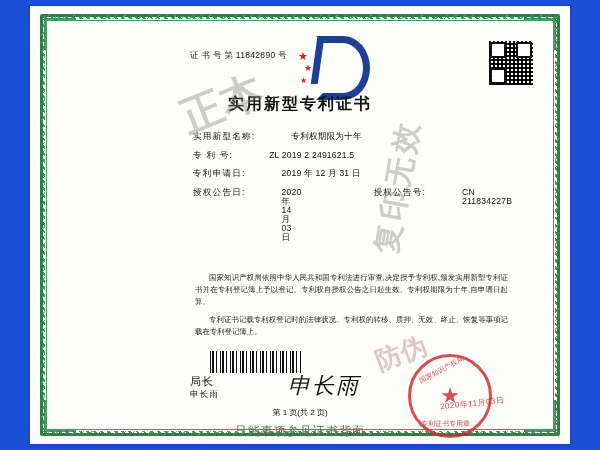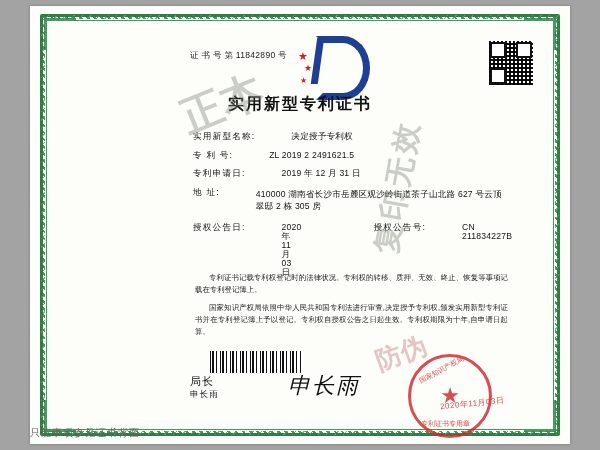--- a/index.html
+++ b/index.html
@@ -4,21 +4,21 @@
 <style>
   html,body{margin:0;padding:0;}
   body{
     width:600px;height:450px;overflow:hidden;
     background:#b9bcb6;
     font-family:"Liberation Sans", sans-serif;
   }
   .page{
     position:relative;
     width:600px;height:450px;
-    background:#a3a3a3;
+    background:#1d4ed8;
   }
   
   .sheet{
     position:absolute;
     left:30px;top:6px;width:540px;height:438px;
     background:#fdfdfa;
     box-shadow:0 0 3px rgba(0,0,0,.25);
     overflow:hidden;
   }
   
@@ -158,22 +158,22 @@
     position:absolute;right:66px;top:392px;color:#d0272e;font-size:8px;opacity:.85;
     transform:rotate(-6deg);letter-spacing:.5px;
   }
 
   
   .page-num{
     position:absolute;left:0;right:0;bottom:26px;text-align:center;
     font-size:8px;color:#111;
   }
   .foot-note{
-    position:absolute;left:0;right:0;bottom:4px;
-    font-size:10px;color:#5e6b57;letter-spacing:1px;
+    position:absolute;left:0;right:0;bottom:4px;text-align:center;
+    font-size:12px;color:#5e6b57;letter-spacing:1px;
   }
 
   
   .wm{
     position:absolute;color:rgba(120,130,115,.38);
     font-family:"DejaVu Serif", serif;
     font-weight:bold;pointer-events:none;white-space:nowrap;
   }
   .wm1{left:150px;top:70px;font-size:42px;transform:rotate(-22deg);}
   .wm2{left:300px;top:160px;font-size:30px;transform:rotate(-80deg);letter-spacing:4px;}
@@ -205,62 +205,59 @@
       <span class="star s3">★</span>
       <span class="bar"></span>
       <span class="swoosh"></span>
     </div>
 
     <div class="title">实用新型专利证书</div>
 
     <div class="fields">
       <div class="row">
         <span class="lbl">实用新型名称:</span>
-        <span class="val">决定授予专利权</span>
+        <span class="val">专利权期限为十年</span>
       </div>
       <div class="row">
         <span class="lbl">专 利 号:</span>
         <span class="val">ZL 2019 2 2491621.5</span>
       </div>
       <div class="row">
         <span class="lbl">专利申请日:</span>
         <span class="val">2019 年 12 月 31 日</span>
       </div>
-      <div class="row addr">
-        <span class="lbl">地     址:</span>
-        <span class="val">410000 湖南省长沙市岳麓区观沙岭街道茶子山北路 627 号云顶翠邸 2 栋 305 房</span>
-      </div>
       <div class="row">
         <span class="lbl">授权公告日:</span>
-        <span class="val">2020 年 11 月 03 日</span>
+        <span class="val">2020 年 14 月 03 日</span>
         <span class="lbl" style="margin-left:42px">授权公告号:</span>
         <span class="val">CN 211834227B</span>
       </div>
     </div>
 
     <div class="body-text">
+      <p>国家知识产权局依照中华人民共和国专利法进行审查,决定授予专利权,颁发实用新型专利证书并在专利登记簿上予以登记。专利权自授权公告之日起生效。专利权期限为十年,自申请日起算。</p>
       <p>专利证书记载专利权登记时的法律状况。专利权的转移、质押、无效、终止、恢复等事项记载在专利登记簿上。</p>
-      <p>国家知识产权局依照中华人民共和国专利法进行审查,决定授予专利权,颁发实用新型专利证书并在专利登记簿上予以登记。专利权自授权公告之日起生效。专利权期限为十年,自申请日起算。</p>
     </div>
 
     <div class="barcode"></div>
 
     <div class="sig-label">局长</div>
     <div class="sig-label2">申长雨</div>
     <div class="sig-hand">申长雨</div>
 
     <div class="seal">
       <span class="star-c">★</span>
       <span class="ring-text">
         <span class="rt" style="left:6px;top:8px;transform:rotate(-28deg)">国家知识产权局</span>
         <span class="rt" style="left:10px;bottom:6px">专利证书专用章</span>
       </span>
     </div>
     <div class="seal-date">2020年11月03日</div>
 
+    <div class="page-num">第 1 页(共 2 页)</div>
     <div class="foot-note">只能事项参见证书背面</div>
 
     <div class="wm wm1">正本</div>
     <div class="wm wm2">复印无效</div>
 
     <div class="wm wm4">防伪</div>
 
   </div>
 </div>
 

